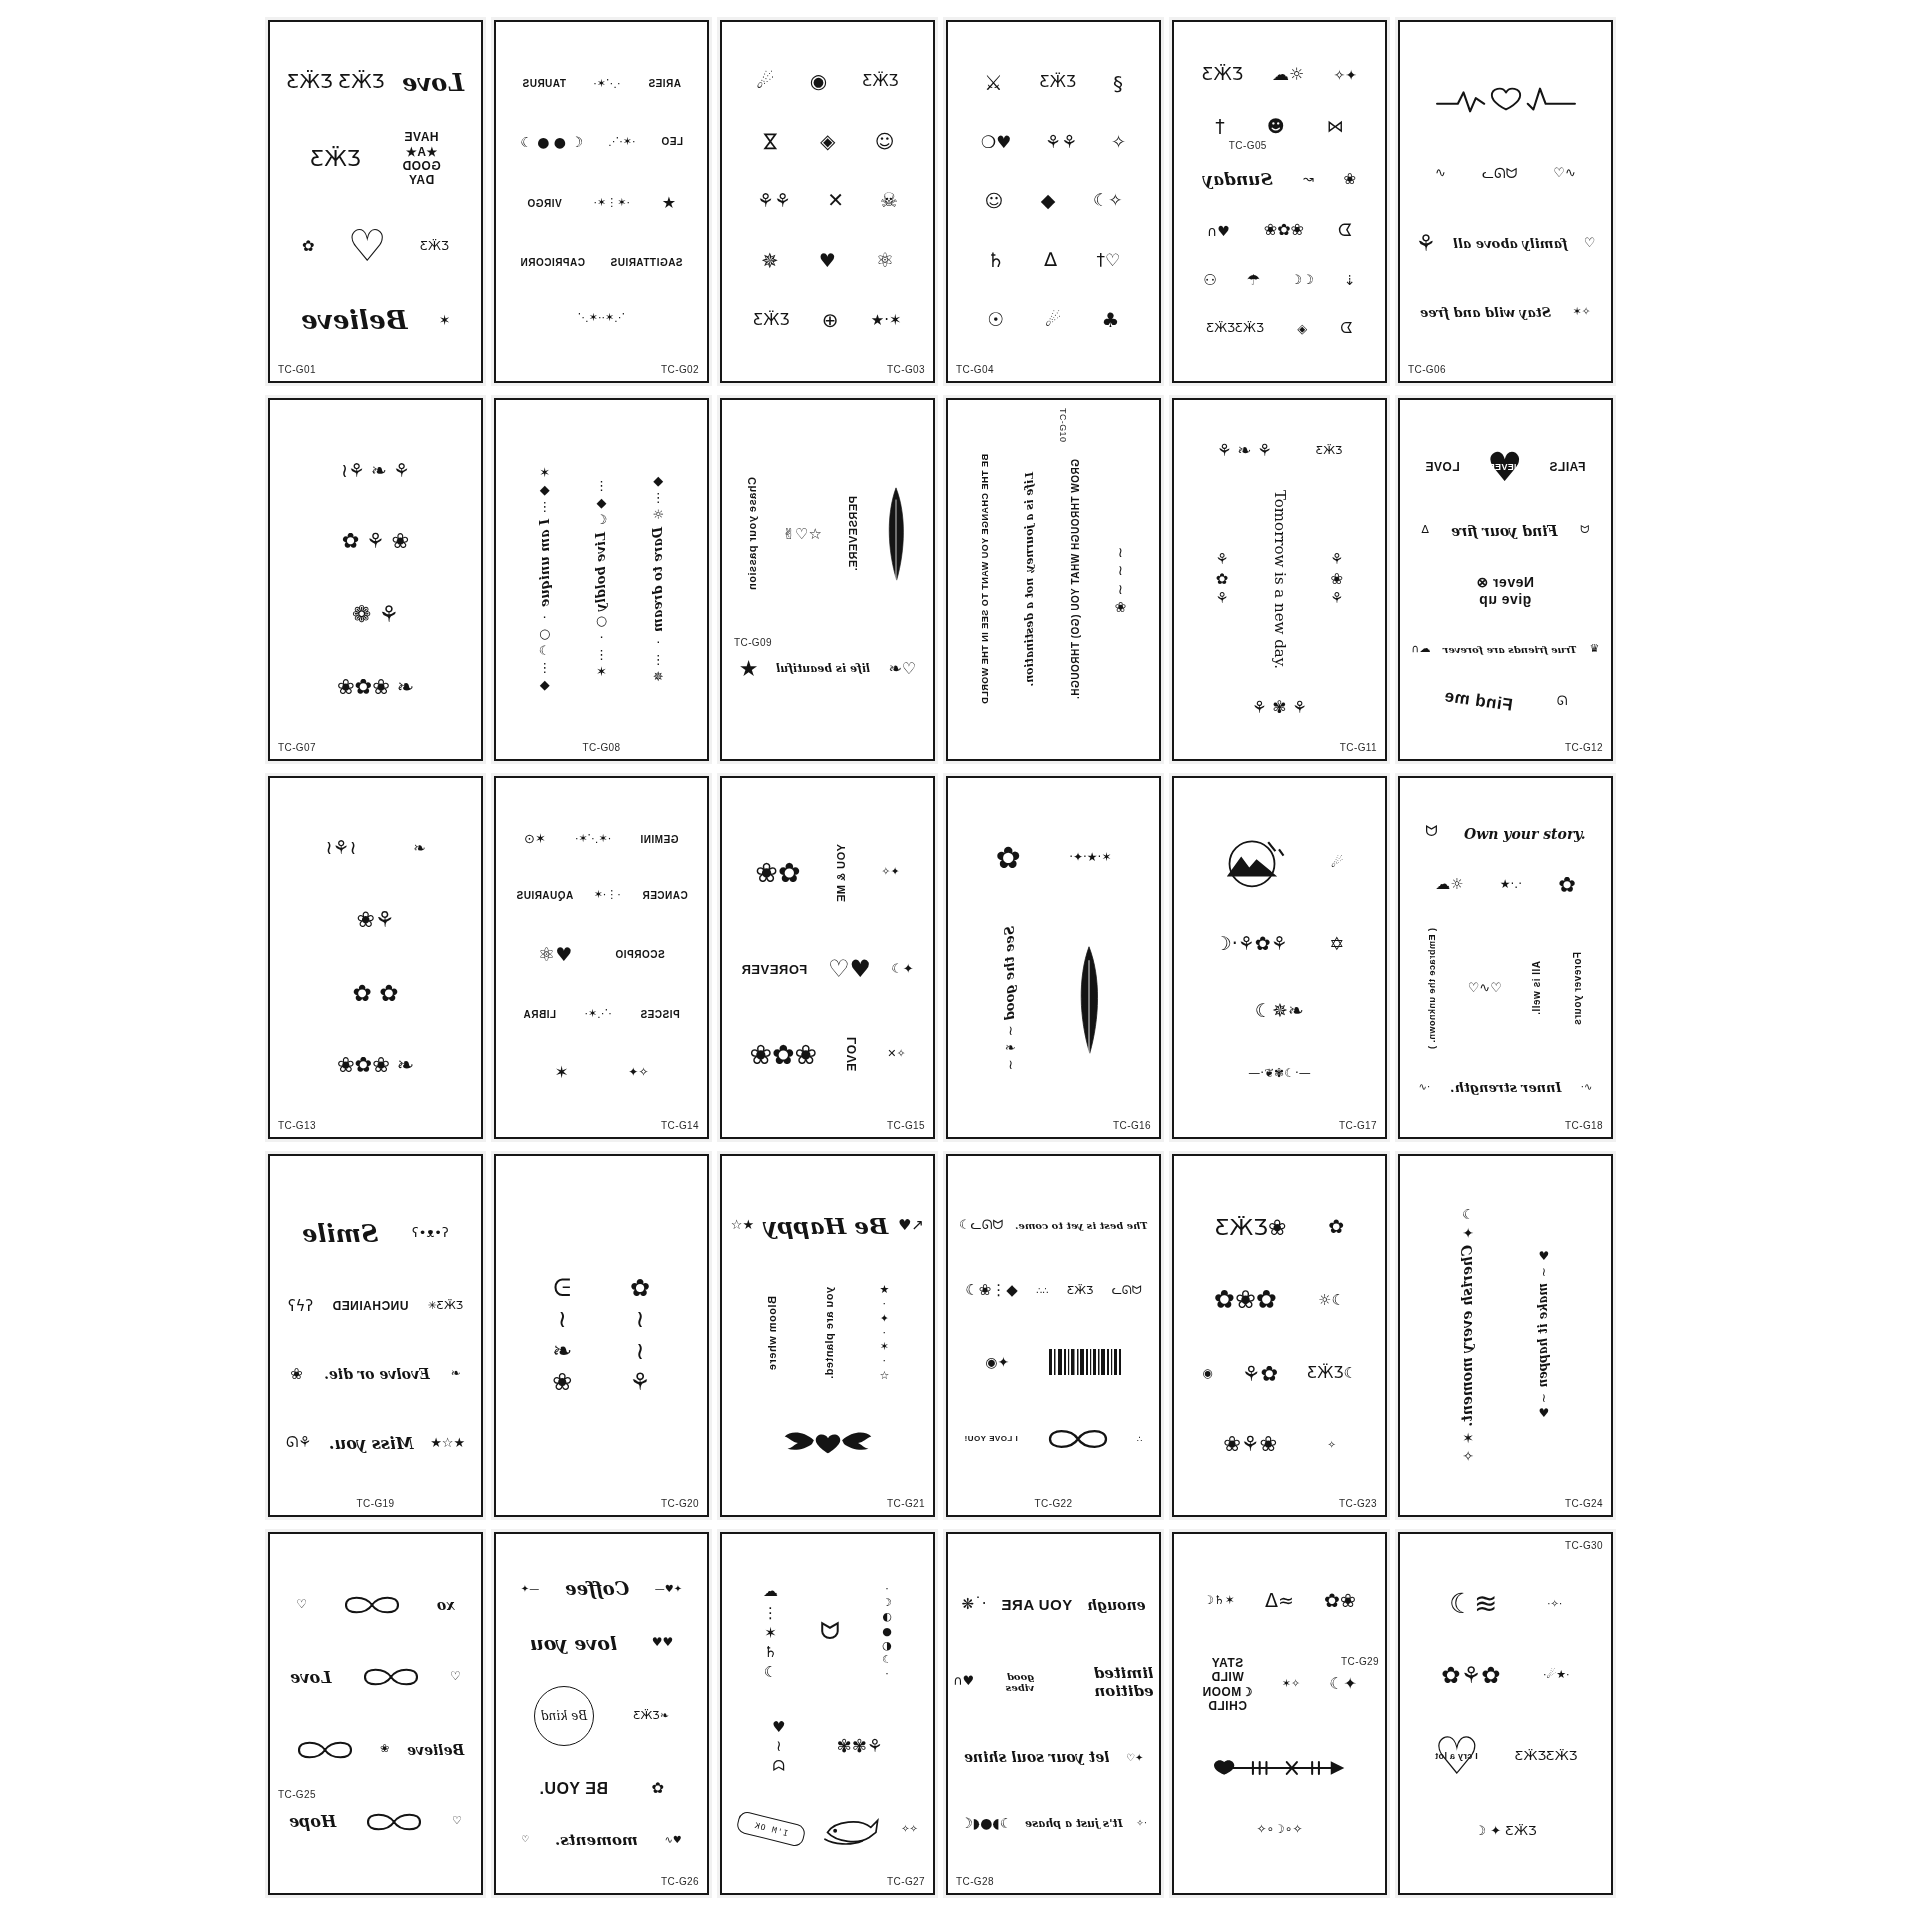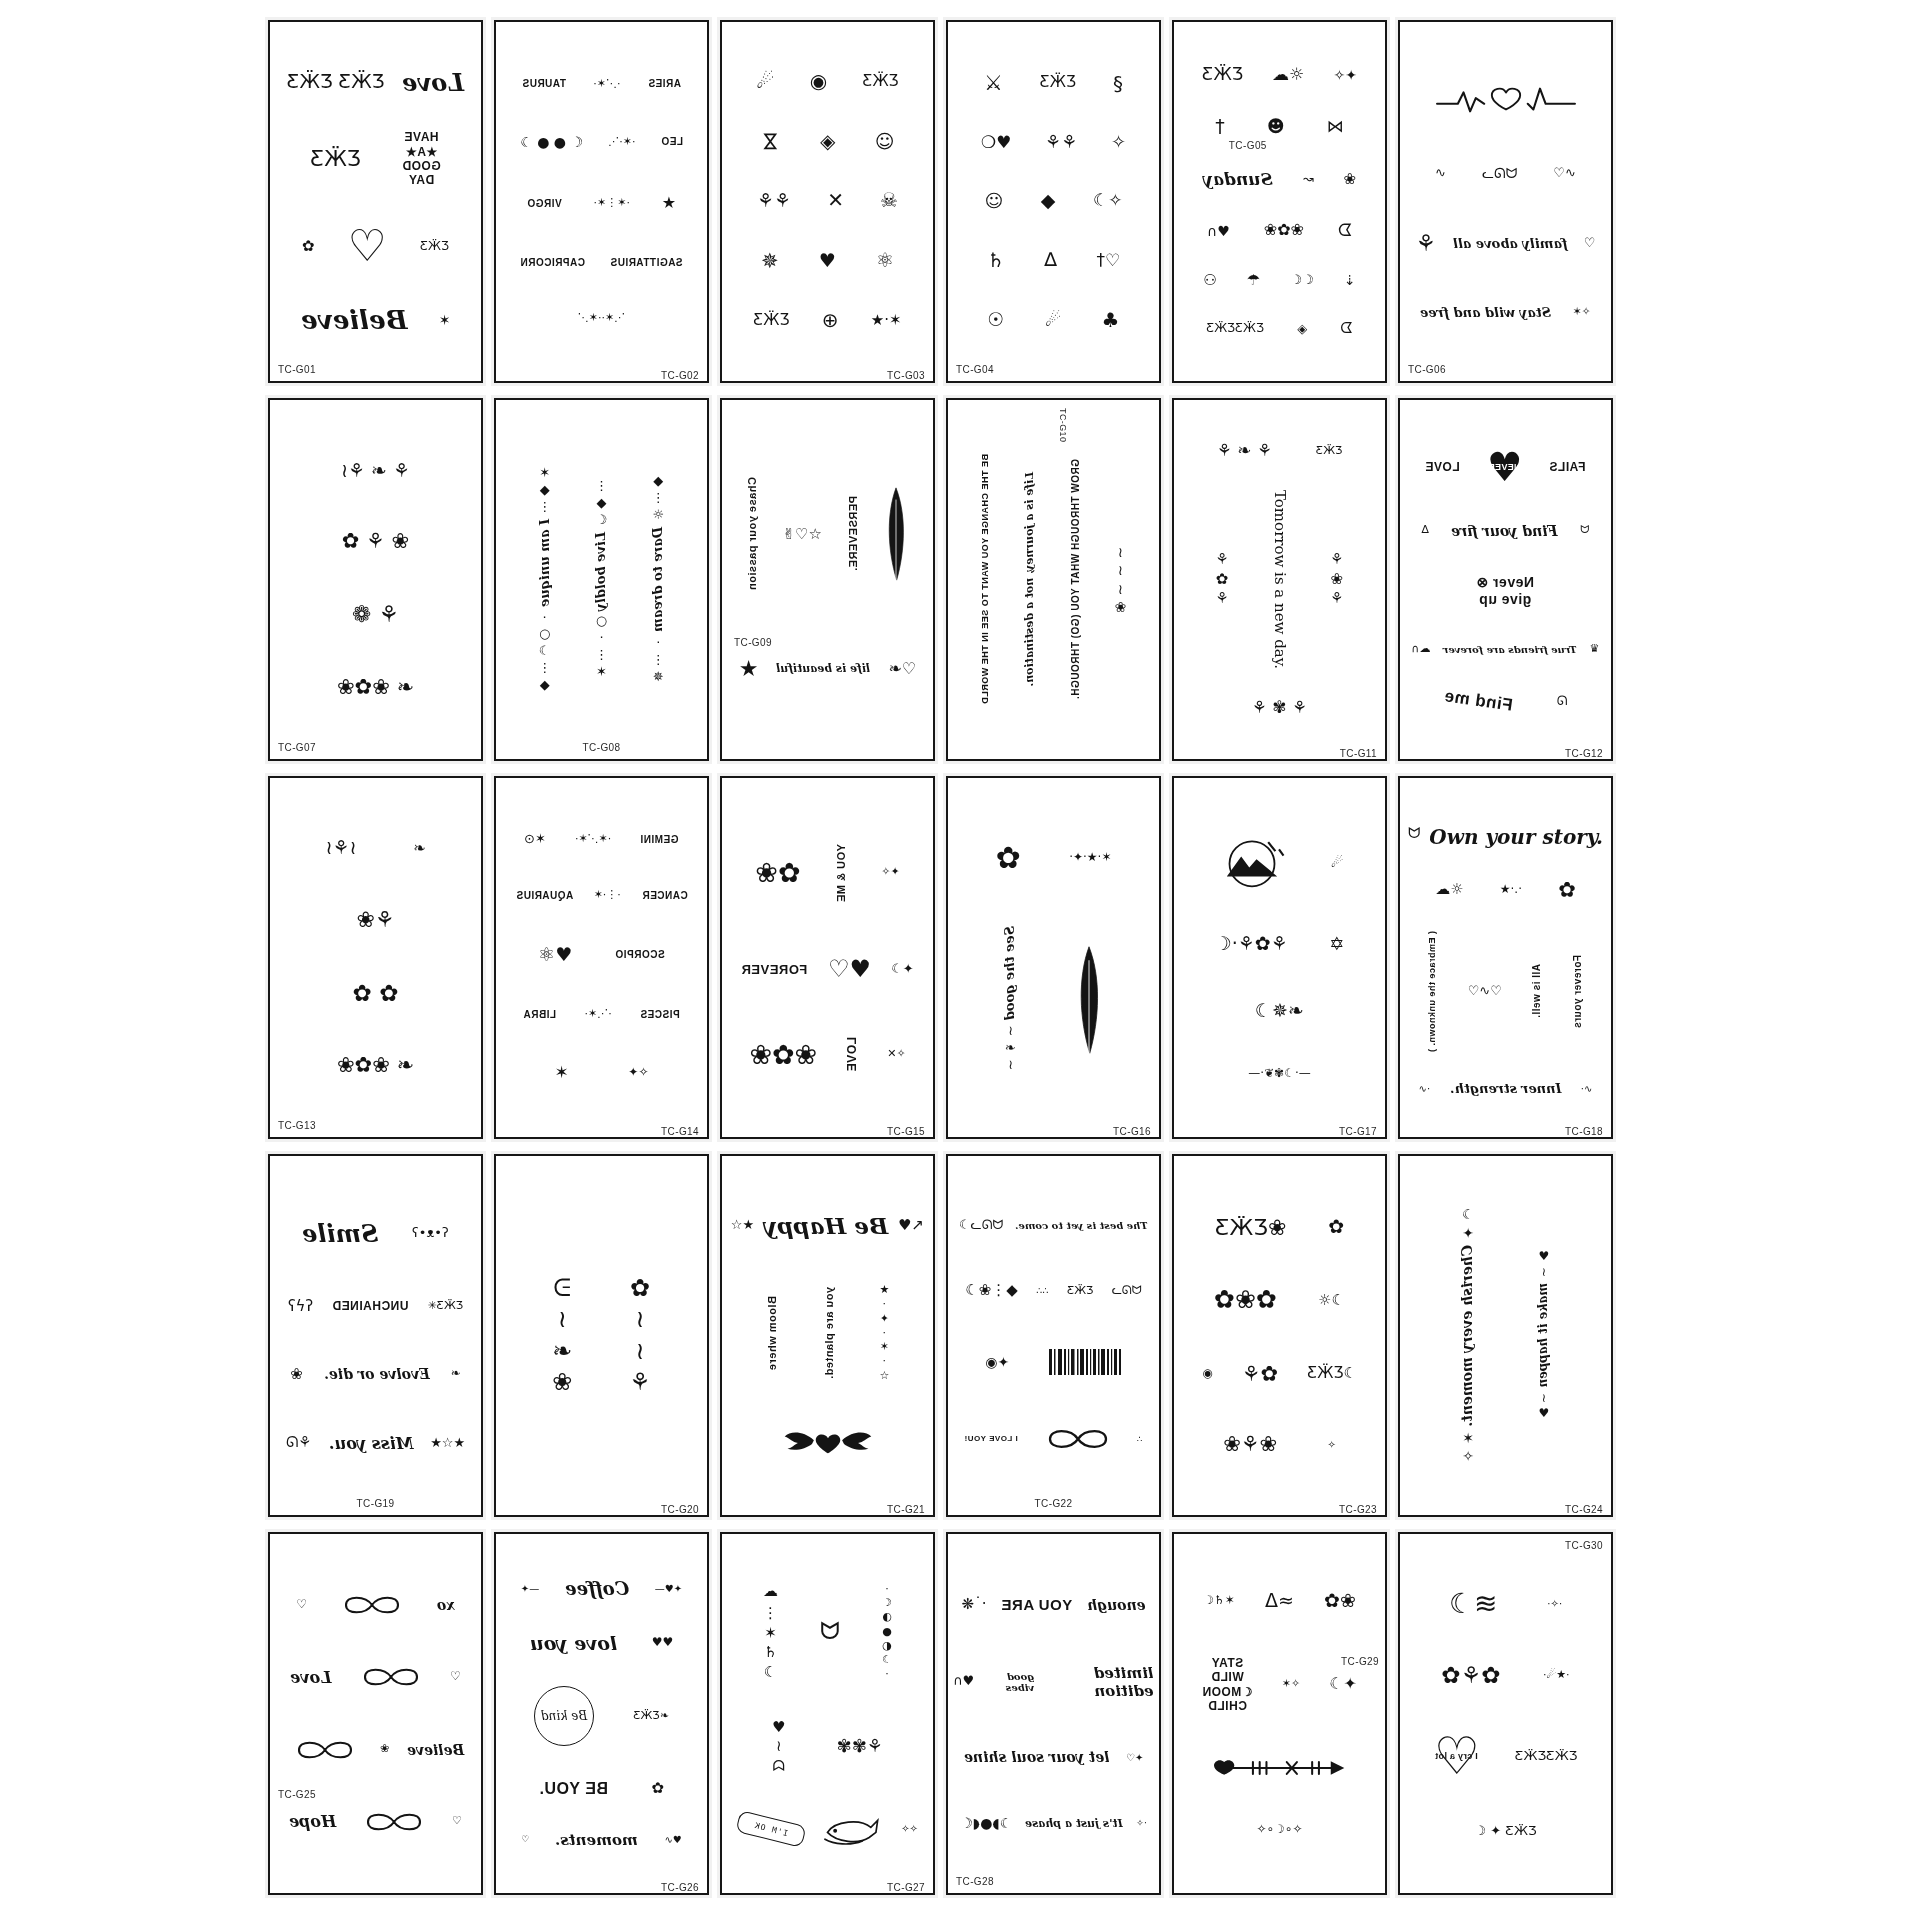--- a/index.html
+++ b/index.html
@@ -33,21 +33,21 @@
   .cw.band{border-radius:9px;width:66px;height:20px;font-family:"DejaVu Sans Mono",monospace;
       font-style:normal;font-size:8px;letter-spacing:1px;transform:rotate(-14deg);}
   .cw.band.mir{transform:scaleX(-1) rotate(-14deg);}
   .hw{position:relative;display:inline-flex;align-items:center;justify-content:center;}
   .hw .hg{font-family:"DejaVu Sans",sans-serif;line-height:1;}
   .hw .ht{position:absolute;font-weight:700;font-size:9px;letter-spacing:.3px;white-space:nowrap;}
   .hw .ht.light{color:#fff;}
   .hw .ht.dark{color:#141414;}
   .svgw{display:inline-flex;}
   .lbl{position:absolute;font-size:10px;color:#2a2a2a;letter-spacing:.4px;}
-  .p-bl{left:8px;bottom:6px}.p-br{right:8px;bottom:0}
+  .p-bl{left:8px;bottom:6px}.p-br{right:8px;bottom:6px}
   .p-bc{left:50%;bottom:6px;transform:translateX(-50%)}
   .p-tr{right:8px;top:6px}
   .p-tcv{left:52%;top:8px;writing-mode:vertical-rl;font-size:9px}
   .p-ulm{left:26%;top:33%}.p-mll{left:8px;top:71%}
   .p-ml2{left:12px;top:66%}.p-mrh{right:6px;top:34%}
 </style>
 </head>
 <body>
 
 <main class="grid" id="grid">
@@ -485,21 +485,21 @@
         <div class="row">
           <span class="g" style="font-size: 12px;">—·❦✾☾·—</span>
         </div>
       </div>
       <span class="lbl p-br">TC-G17</span>
     </article>
     <article class="card">
       <div class="content">
         <div class="row">
           <span class="g" style="font-size: 15px;">ᗢ</span>
-          <span class="s strong" style="font-size: 20px; margin-top: 6px;">Own your story.</span>
+          <span class="s strong" style="font-size: 14px; margin-top: 6px;">Own your story.</span>
         </div>
         <div class="row">
           <span class="g" style="font-size: 15px;">☁☼</span>
           <span class="g" style="font-size: 12px;">★·.·</span>
           <span class="g" style="font-size: 21px;">✿</span>
         </div>
         <div class="row">
           <span class="vt b mir" style="font-size: 9px;">( Embrace the unknown. )</span>
           <span class="g" style="font-size: 13px;">♡∿♡</span>
           <span class="vt b mir" style="font-size: 10px;">All is well.</span>

